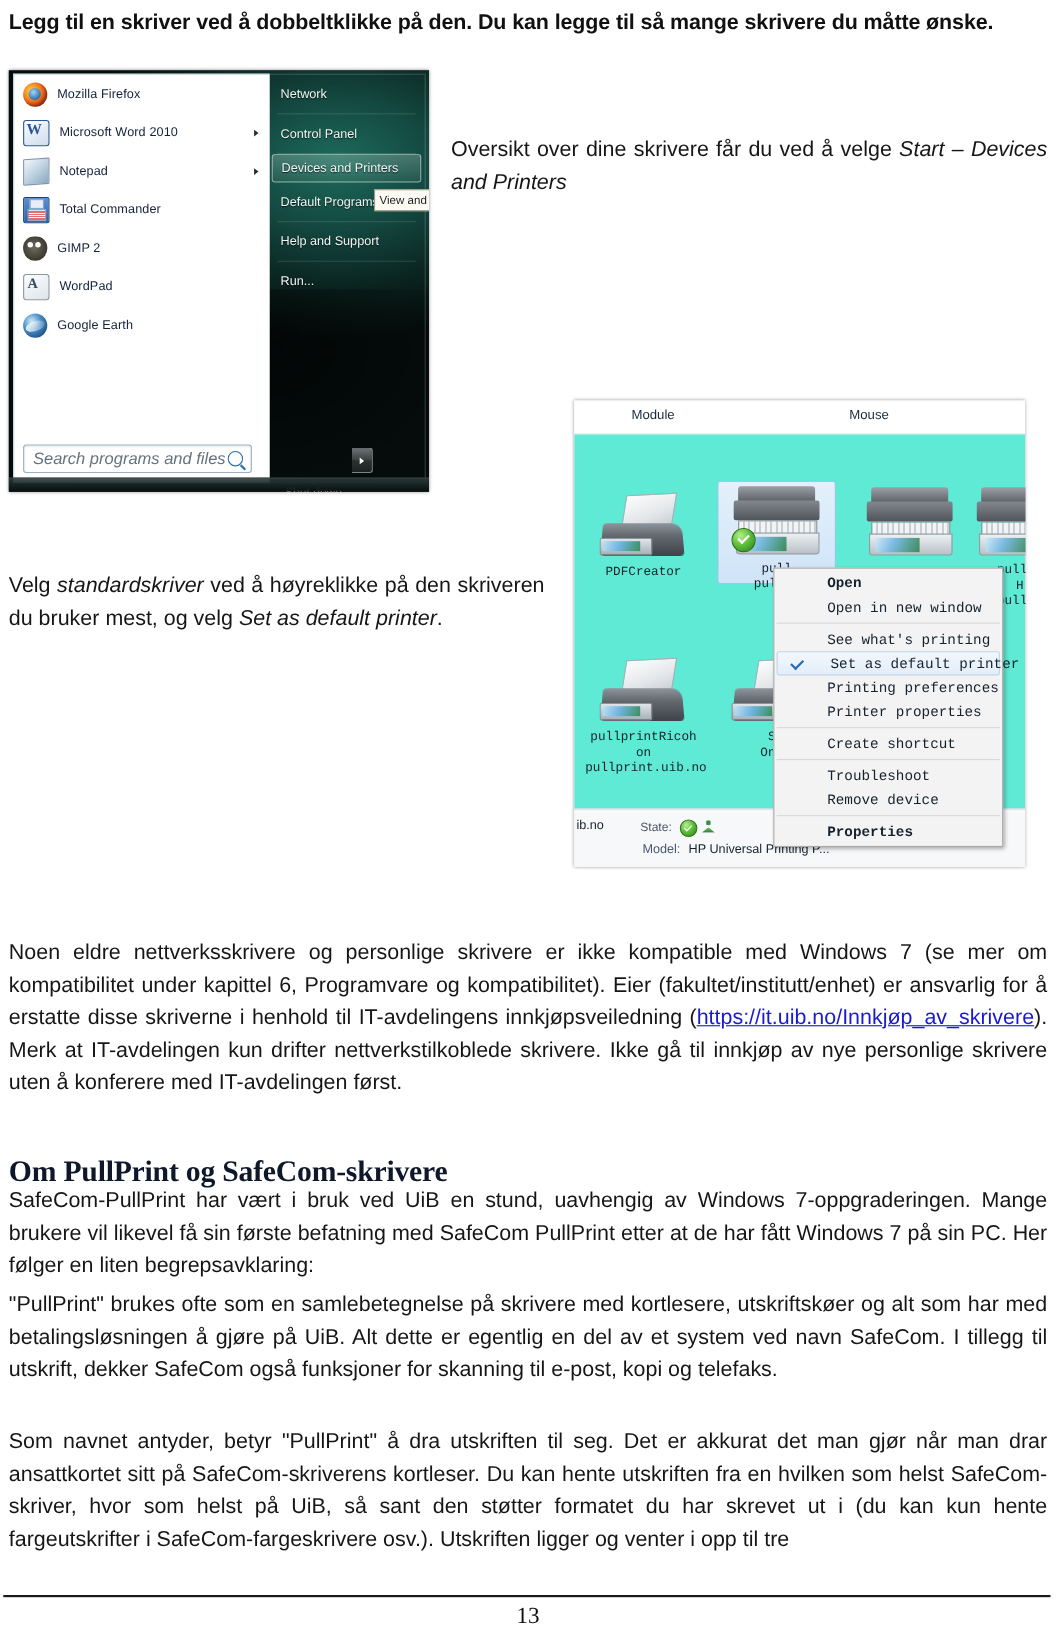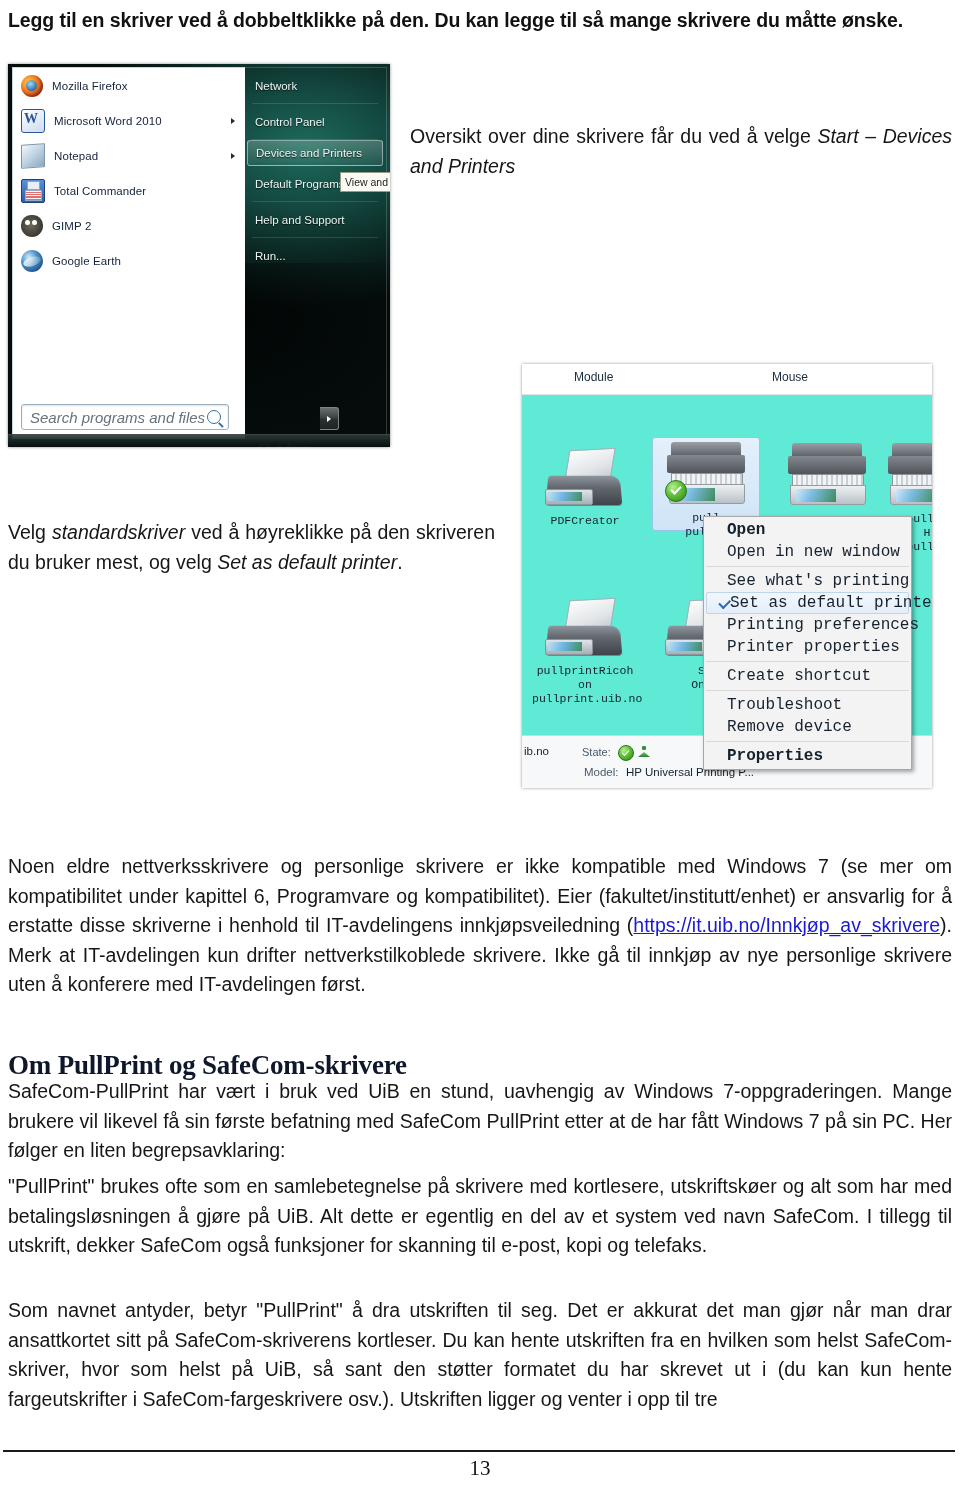--- a/index.html
+++ b/index.html
@@ -481,22 +481,22 @@
     background:#f3f3f3;
     border:1px solid #a8a8a8;
     box-shadow: 2px 2px 4px rgba(0,0,0,0.35);
     padding:2px 0;
     z-index:10;
   }
   .ctx-item{
     position:relative;
     height:22px;
     display:flex; align-items:center;
-    padding-left:23px;
-    font-size:16px;
+    padding-left:48px;
+    font-size:13px;
     color:#16212e;
     white-space:nowrap;
   }
   .ctx-item.bold{ font-weight:700; }
   .ctx-item.checked{
     background: linear-gradient(180deg,#f2f7fc,#e3eef9);
     border:1px solid #bcd6ee;
     border-radius:2px;
     margin:0 2px;
     height:20px;
@@ -569,20 +569,24 @@
     </div>
     <div class="sm-item">
       <span class="sm-ico ico-tc"></span>
       <span class="sm-label">Total Commander</span>
     </div>
     <div class="sm-item">
       <span class="sm-ico ico-gimp"></span>
       <span class="sm-label">GIMP 2</span>
     </div>
     <div class="sm-item">
+      <span class="sm-ico ico-wordpad"></span>
+      <span class="sm-label">WordPad</span>
+    </div>
+    <div class="sm-item">
       <span class="sm-ico ico-earth"></span>
       <span class="sm-label">Google Earth</span>
     </div>
 
 
     <div id="sm-searchbox">
       <span class="sb-text">Search programs and files</span>
       <span class="sb-glass"></span>
     </div>
   </div>

